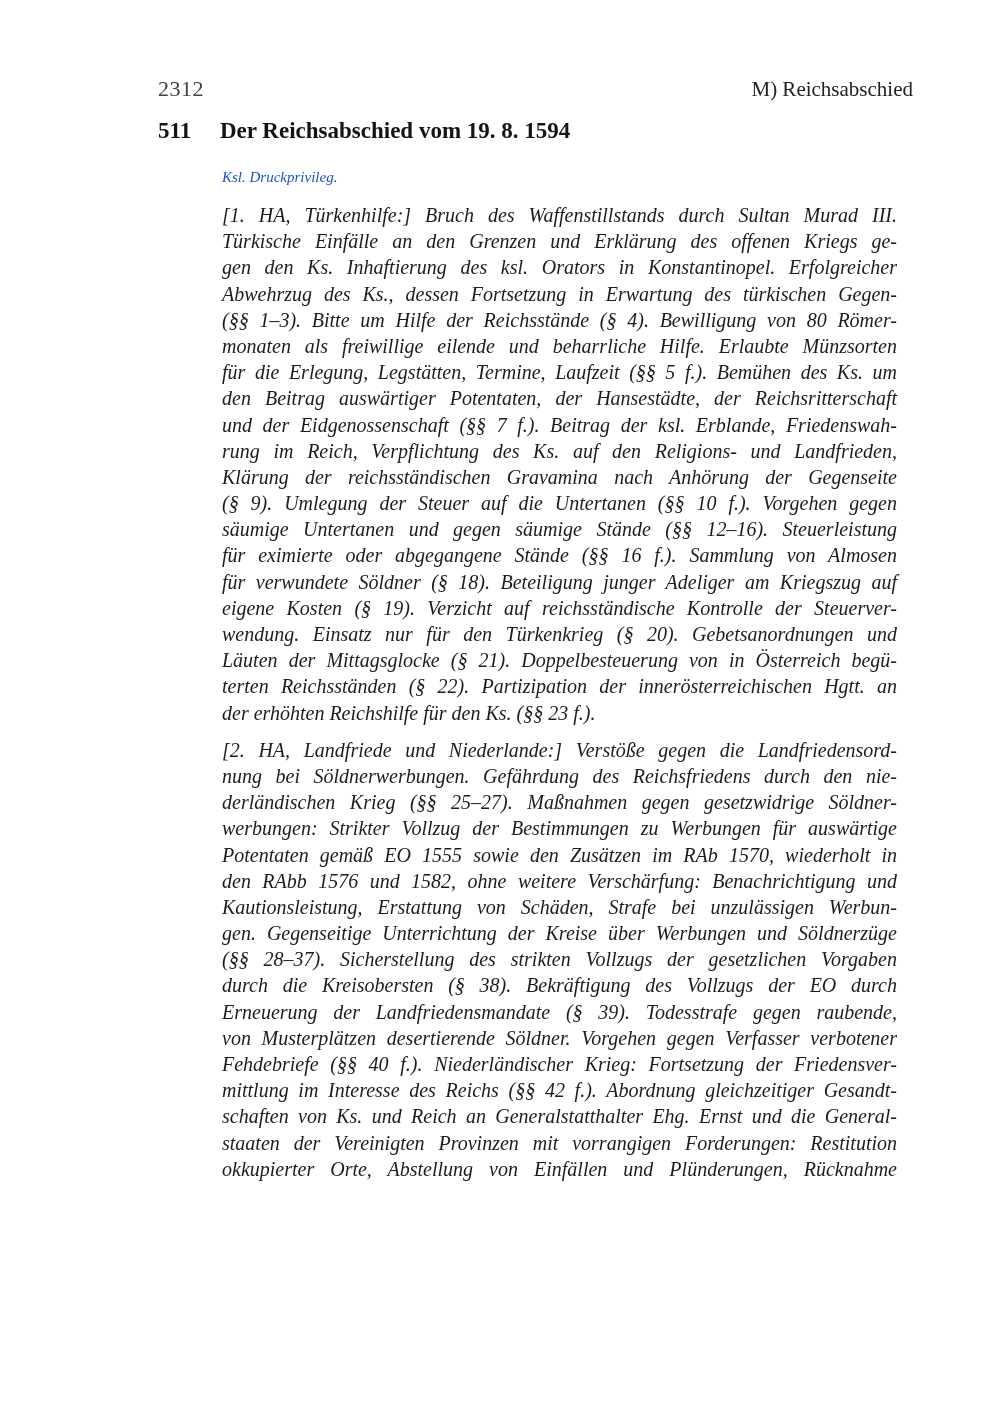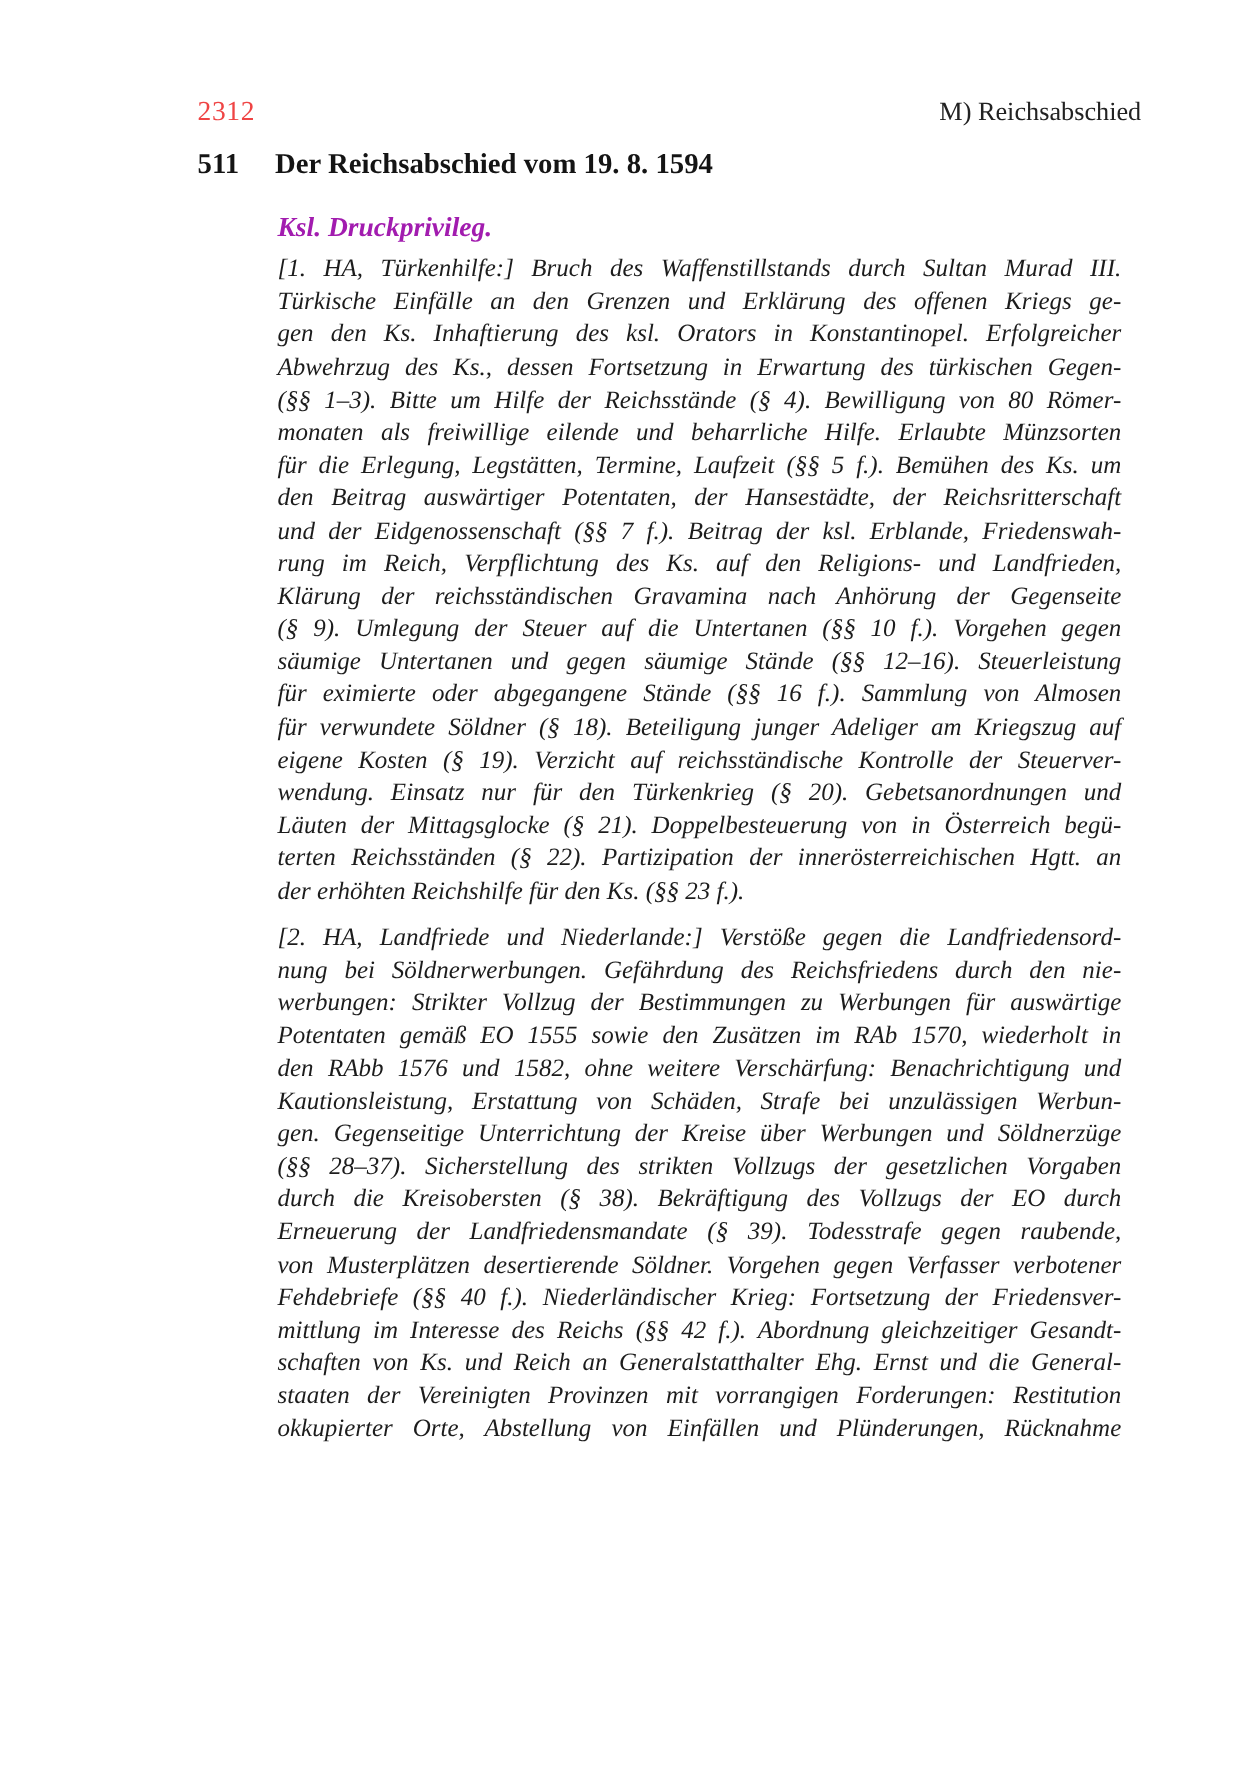--- a/index.html
+++ b/index.html
@@ -22,21 +22,21 @@
     left: 158px;
     width: 755px;
     height: 28px;
   }
   .page-number {
     position: absolute;
     left: 0;
     top: 0;
     font-size: 22px;
     letter-spacing: 0.5px;
-    color: #ef4444;
+    color: #404040;
   }
   .running-title {
     position: absolute;
     left: 0;
     top: 1px;
     width: 100%;
     text-align: right;
     font-size: 21px;
     color: #222222;
   }
@@ -55,23 +55,22 @@
     flex: 0 0 62px;
   }
   .entry-title {
     flex: 1;
   }
   .entry-subtitle {
     position: absolute;
     top: 169px;
     left: 222px;
     font-style: italic;
-    font-size: 22px;
-    color: #a21caf;
-    font-weight: bold;
+    font-size: 15px;
+    color: #1d4ed8;
   }
   .text-block {
     position: absolute;
     top: 202px;
     left: 222px;
     width: 691px;
   }
   .paragraph {
     margin: 0 16px 11px 0;
   }
@@ -127,20 +126,21 @@
         <div class="line">für verwundete Söldner (§ 18). Beteiligung junger Adeliger am Kriegszug auf</div>
         <div class="line">eigene Kosten (§ 19). Verzicht auf reichsständische Kontrolle der Steuerver-</div>
         <div class="line">wendung. Einsatz nur für den Türkenkrieg (§ 20). Gebetsanordnungen und</div>
         <div class="line">Läuten der Mittagsglocke (§ 21). Doppelbesteuerung von in Österreich begü-</div>
         <div class="line">terten Reichsständen (§ 22). Partizipation der innerösterreichischen Hgtt. an</div>
         <div class="line no-justify">der erhöhten Reichshilfe für den Ks. (§§ 23 f.).</div>
       </div>
       <div class="paragraph">
         <div class="line">[2. HA, Landfriede und Niederlande:] Verstöße gegen die Landfriedensord-</div>
         <div class="line">nung bei Söldnerwerbungen. Gefährdung des Reichsfriedens durch den nie-</div>
+        <div class="line">derländischen Krieg (§§ 25–27). Maßnahmen gegen gesetzwidrige Söldner-</div>
         <div class="line">werbungen: Strikter Vollzug der Bestimmungen zu Werbungen für auswärtige</div>
         <div class="line">Potentaten gemäß EO 1555 sowie den Zusätzen im RAb 1570, wiederholt in</div>
         <div class="line">den RAbb 1576 und 1582, ohne weitere Verschärfung: Benachrichtigung und</div>
         <div class="line">Kautionsleistung, Erstattung von Schäden, Strafe bei unzulässigen Werbun-</div>
         <div class="line">gen. Gegenseitige Unterrichtung der Kreise über Werbungen und Söldnerzüge</div>
         <div class="line">(§§ 28–37). Sicherstellung des strikten Vollzugs der gesetzlichen Vorgaben</div>
         <div class="line">durch die Kreisobersten (§ 38). Bekräftigung des Vollzugs der EO durch</div>
         <div class="line">Erneuerung der Landfriedensmandate (§ 39). Todesstrafe gegen raubende,</div>
         <div class="line">von Musterplätzen desertierende Söldner. Vorgehen gegen Verfasser verbotener</div>
         <div class="line">Fehdebriefe (§§ 40 f.). Niederländischer Krieg: Fortsetzung der Friedensver-</div>

